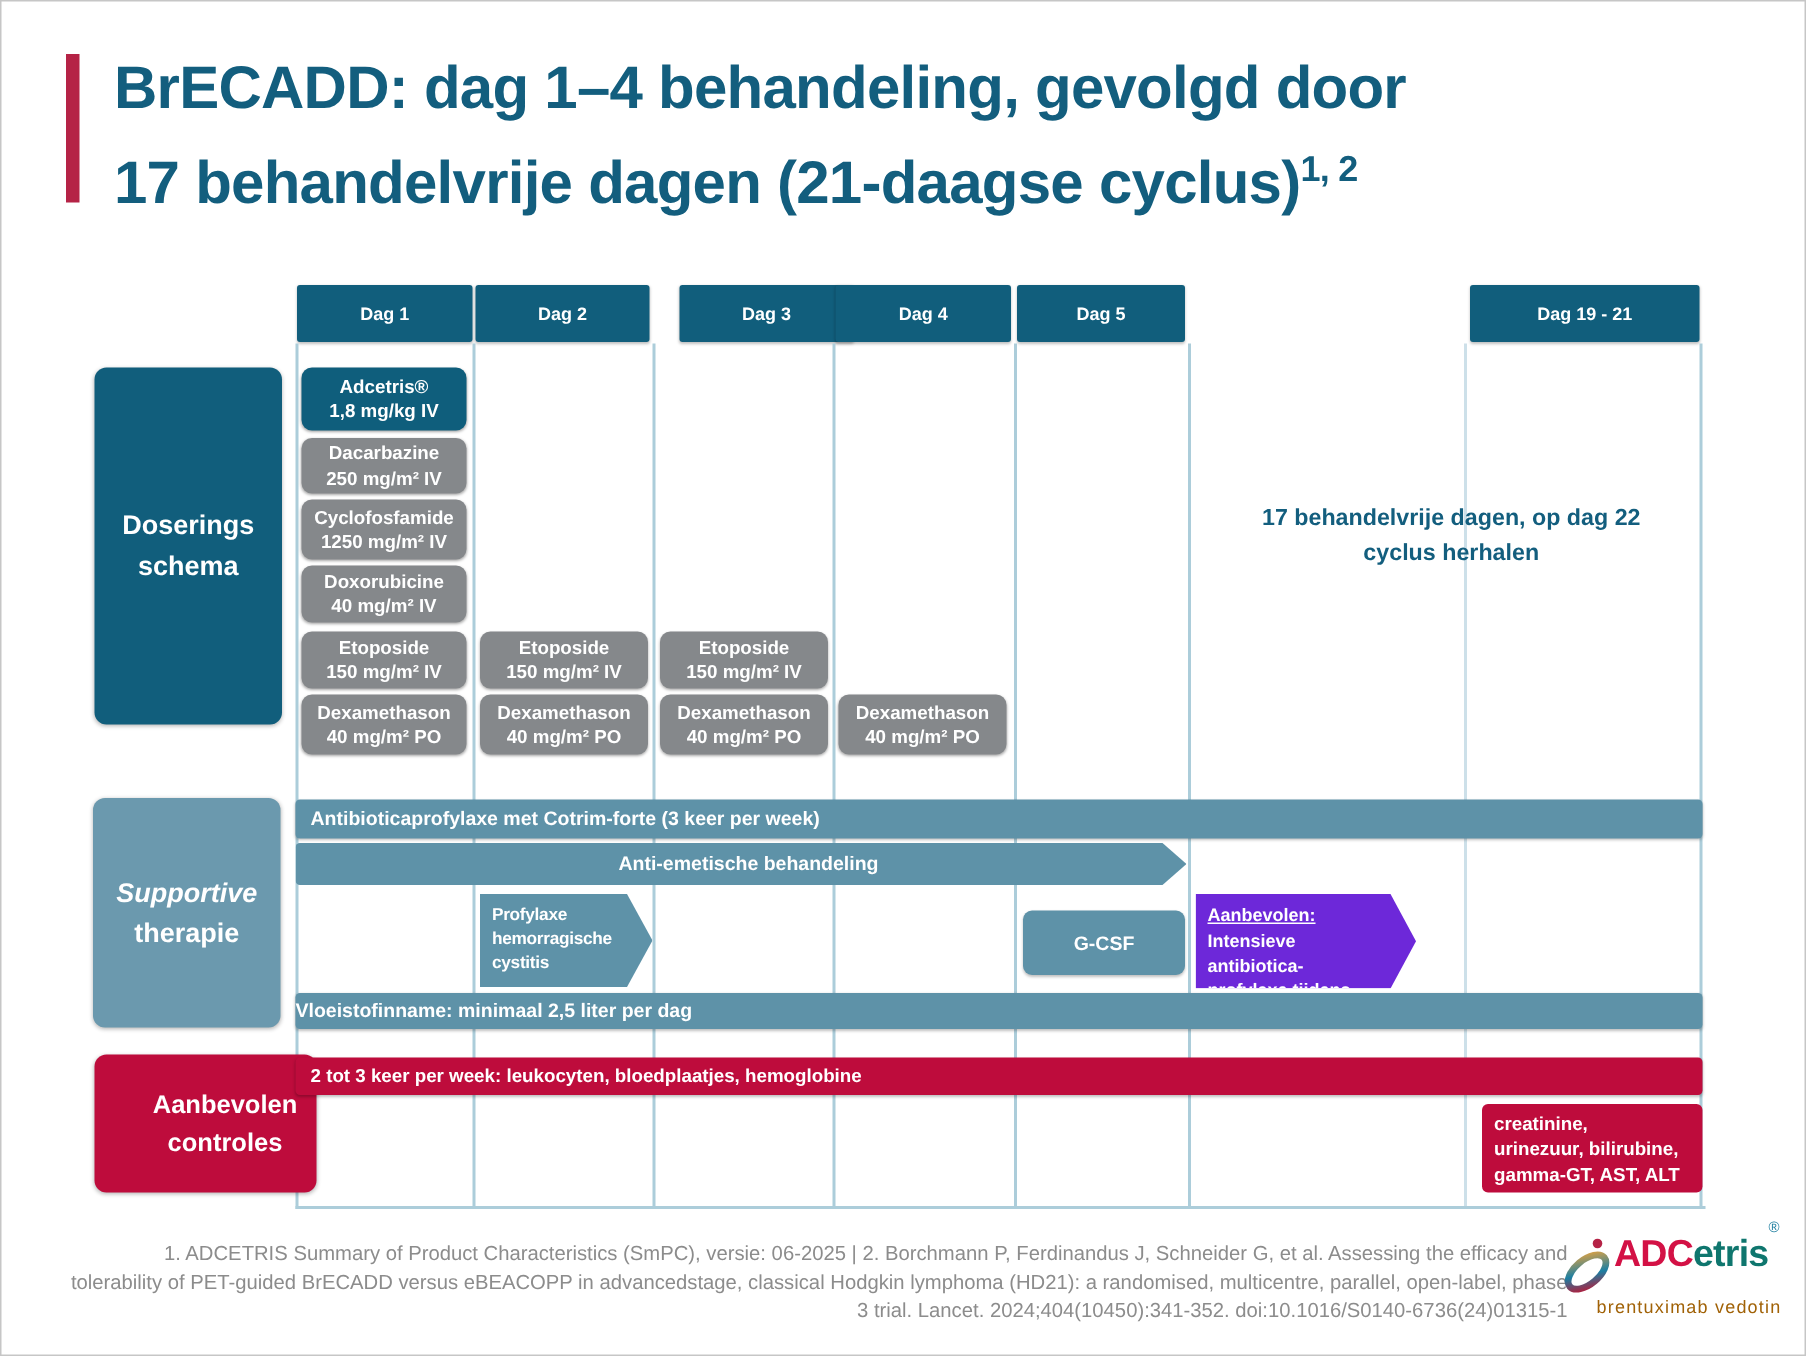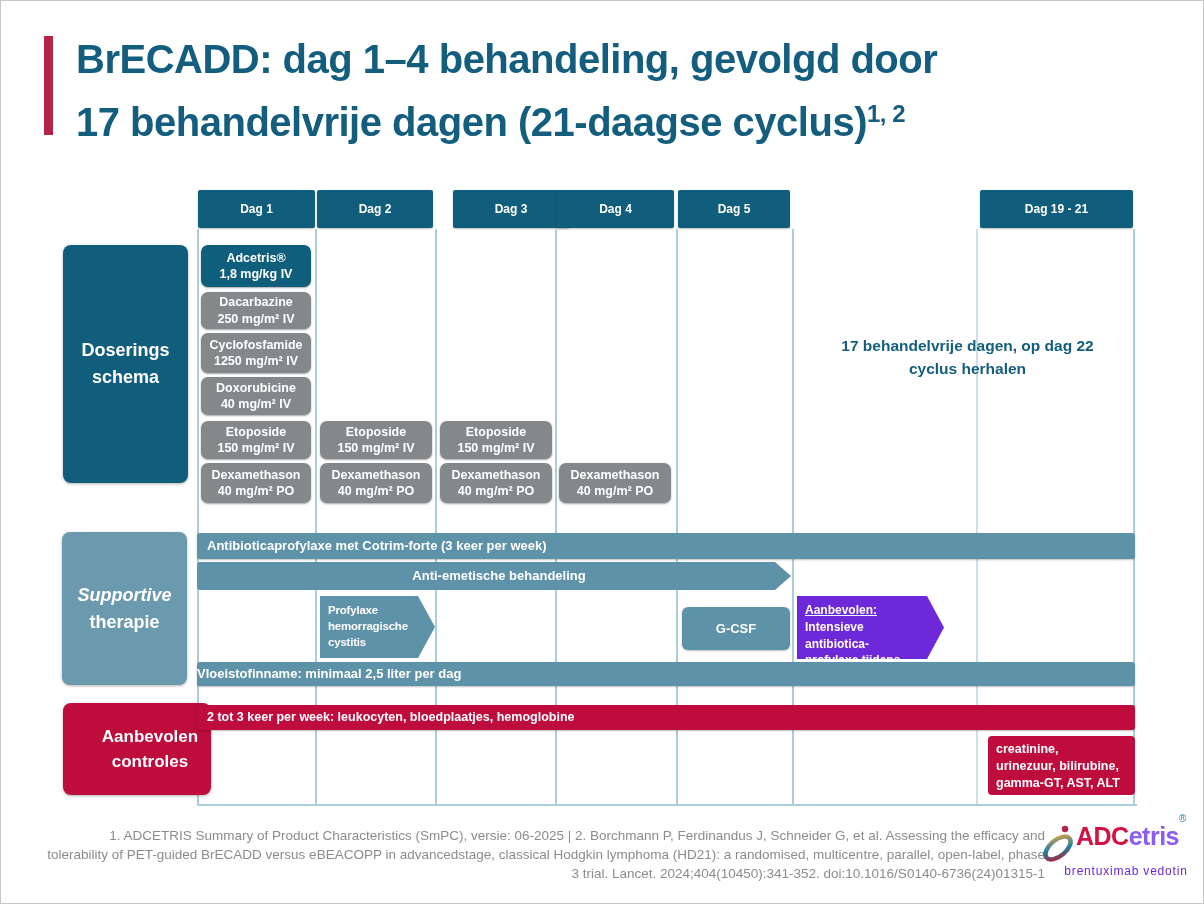--- a/index.html
+++ b/index.html
@@ -63,23 +63,23 @@
     box-shadow:0 1px 2px rgba(0,0,0,0.25);}
   .box-labs{left:988px;top:736px;width:147px;height:59px;background:#be0c3c;border-radius:4px;
     color:#fff;font-weight:bold;font-size:12.5px;line-height:1.34;
     padding:5px 4px 5px 8px;box-sizing:border-box;}
   
   .footer-refs{left:45px;top:826px;width:1000px;font-size:13.5px;color:#8c8c8c;line-height:1.42;text-align:right;}
   
   .logo{left:1040px;top:822px;width:158px;}
   .logo-row{display:flex;align-items:flex-start;}
   .logo-adc{font-size:25px;font-weight:bold;color:#d31145;letter-spacing:-0.5px;}
-  .logo-etris{font-size:25px;font-weight:bold;color:#8b5cf6;letter-spacing:-0.5px;}
+  .logo-etris{font-size:25px;font-weight:bold;color:#0f766e;letter-spacing:-0.5px;}
   .logo-reg{font-size:10px;color:#1f7fa0;vertical-align:top;line-height:1;position:relative;top:-8px;}
-  .logo-sub{font-size:12px;color:#6d28d9;letter-spacing:0.8px;text-align:center;margin-top:-2px;padding-left:14px;}
+  .logo-sub{font-size:12px;color:#a16207;letter-spacing:0.8px;text-align:center;margin-top:-2px;padding-left:14px;}
 </style>
 </head>
 <body>
 
 <div class="slide">
 
   <div class="abs accent-bar"></div>
   <div class="abs title">
     <div>BrECADD: dag 1–4 behandeling, gevolgd door</div>
     <div><span>17 behandelvrije dagen (21-daagse cyclus)</span><sup>1, 2</sup></div>

